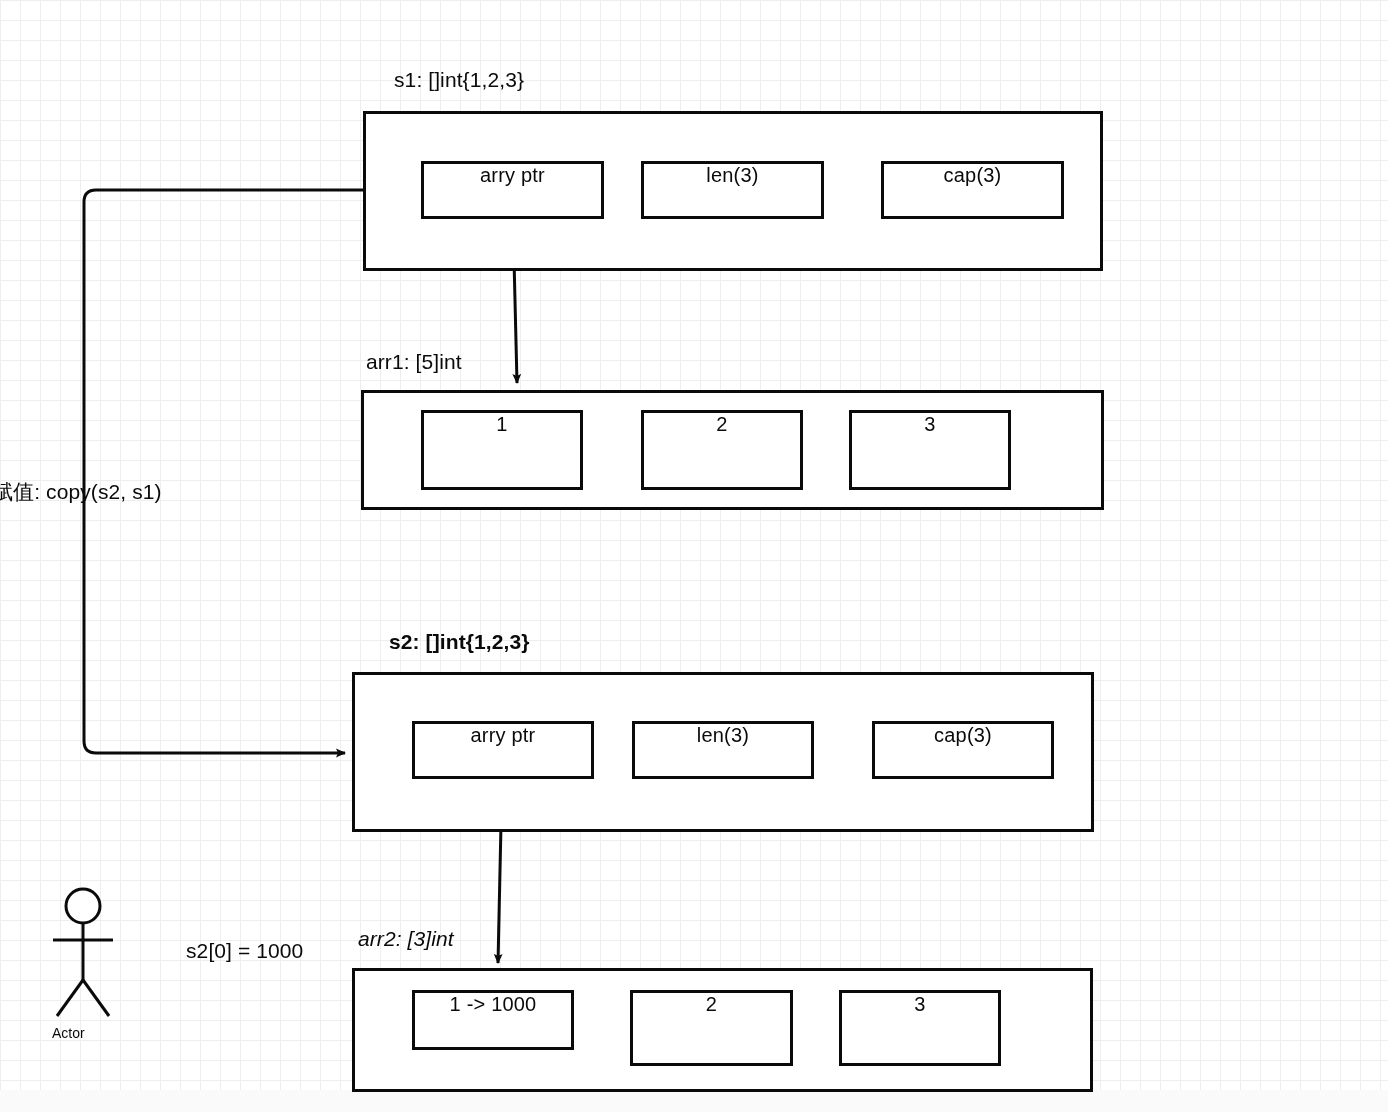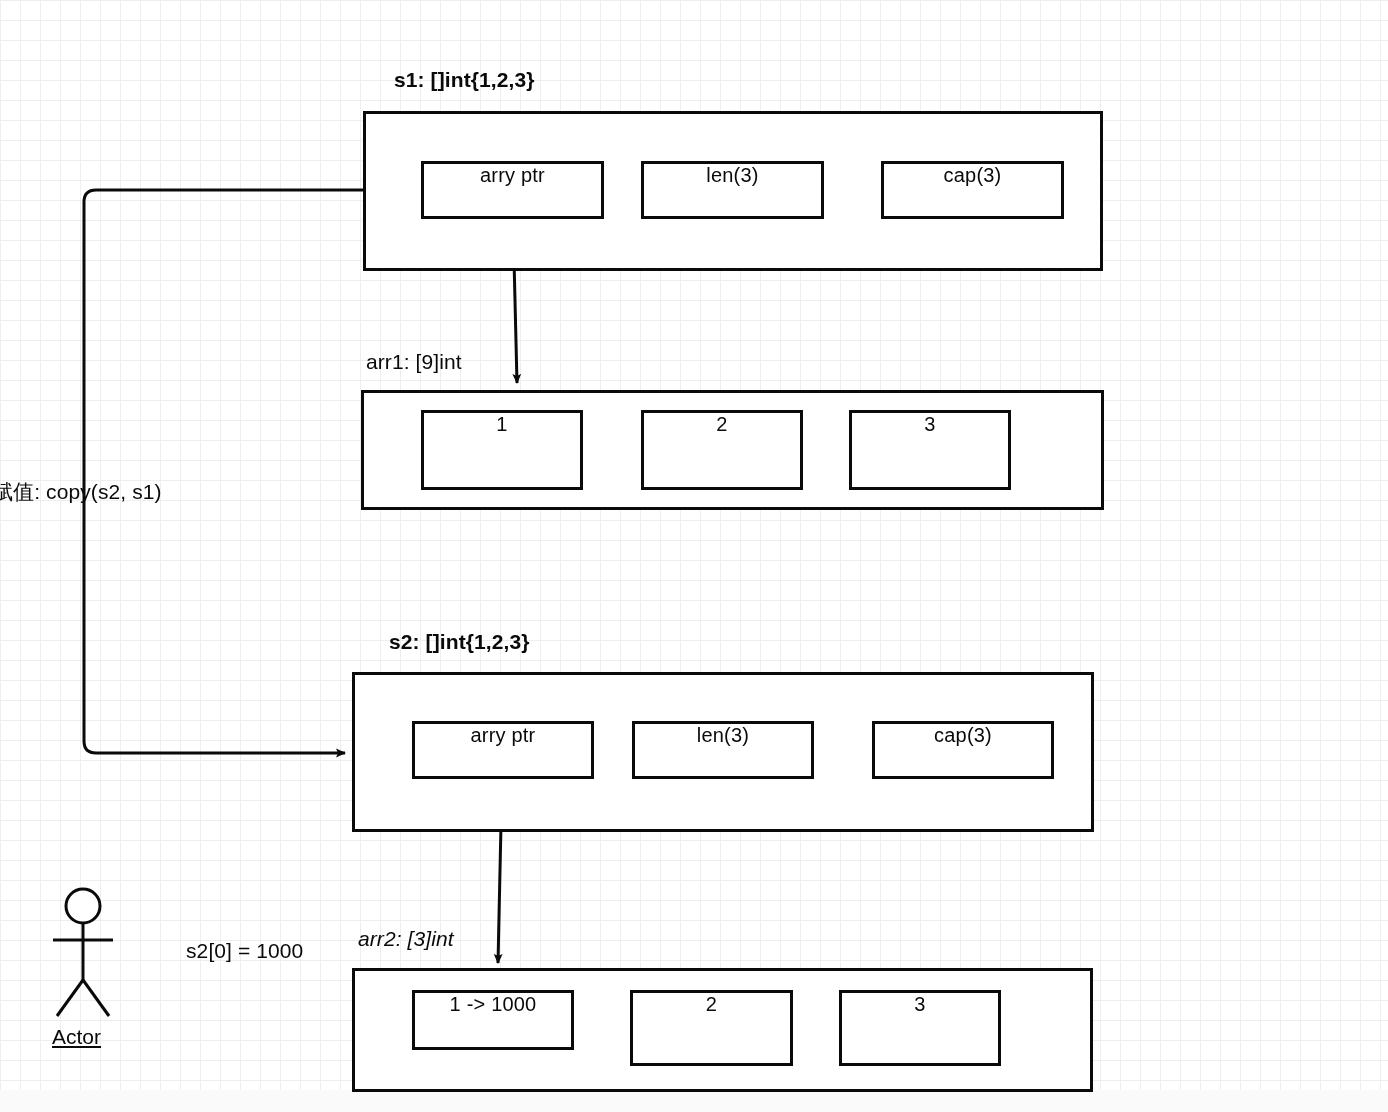--- a/index.html
+++ b/index.html
@@ -58,24 +58,23 @@
   }
   .free-label {
     position: absolute;
     font-size: 21px;
     color: #0a0a0a;
     white-space: nowrap;
     letter-spacing: 0.1px;
   }
   .actor-label {
     position: absolute;
-    font-size: 21px;
+    font-size: 14px;
     color: #0a0a0a;
     white-space: nowrap;
-    text-decoration: underline;
   }
 </style>
 </head>
 <body>
 
 <div id="canvas">
 
   <div id="grid-area"></div>
 
   <svg id="svg-layer" viewBox="0 0 1388 1112" xmlns="http://www.w3.org/2000/svg">
@@ -93,34 +92,34 @@
 
     <g>
       <circle cx="83" cy="906" r="17" fill="#ffffff" stroke="#0a0a0a" stroke-width="3"></circle>
       <line x1="83" y1="923" x2="83" y2="980" stroke="#0a0a0a" stroke-width="3"></line>
       <line x1="53" y1="940" x2="113" y2="940" stroke="#0a0a0a" stroke-width="3"></line>
       <line x1="83" y1="980" x2="57" y2="1016" stroke="#0a0a0a" stroke-width="3"></line>
       <line x1="83" y1="980" x2="109" y2="1016" stroke="#0a0a0a" stroke-width="3"></line>
     </g>
   </svg>
 
-  <div class="free-label" style="left:394px; top:68px;font-weight:bold;">s1: []int{1,2,3}</div>
+  <div class="free-label" style="left:394px; top:68px;">s1: []int{1,2,3}</div>
 
   <div class="outer-box" style="left:363px; top:111px; width:740px; height:160px;"></div>
   <div class="cell-box" style="left:421px; top:161px; width:183px; height:58px;">
     <span>arry ptr</span>
   </div>
   <div class="cell-box" style="left:641px; top:161px; width:183px; height:58px;">
     <span>len(3)</span>
   </div>
   <div class="cell-box" style="left:881px; top:161px; width:183px; height:58px;">
     <span>cap(3)</span>
   </div>
 
-  <div class="free-label" style="left:366px; top:350px;">arr1: [9]int</div>
+  <div class="free-label" style="left:366px; top:350px;">arr1: [5]int</div>
 
   <div class="outer-box" style="left:361px; top:390px; width:743px; height:120px;"></div>
   <div class="cell-box" style="left:421px; top:410px; width:162px; height:80px;">
     <span>1</span>
   </div>
   <div class="cell-box" style="left:641px; top:410px; width:162px; height:80px;">
     <span>2</span>
   </div>
   <div class="cell-box" style="left:849px; top:410px; width:162px; height:80px;">
     <span>3</span>

